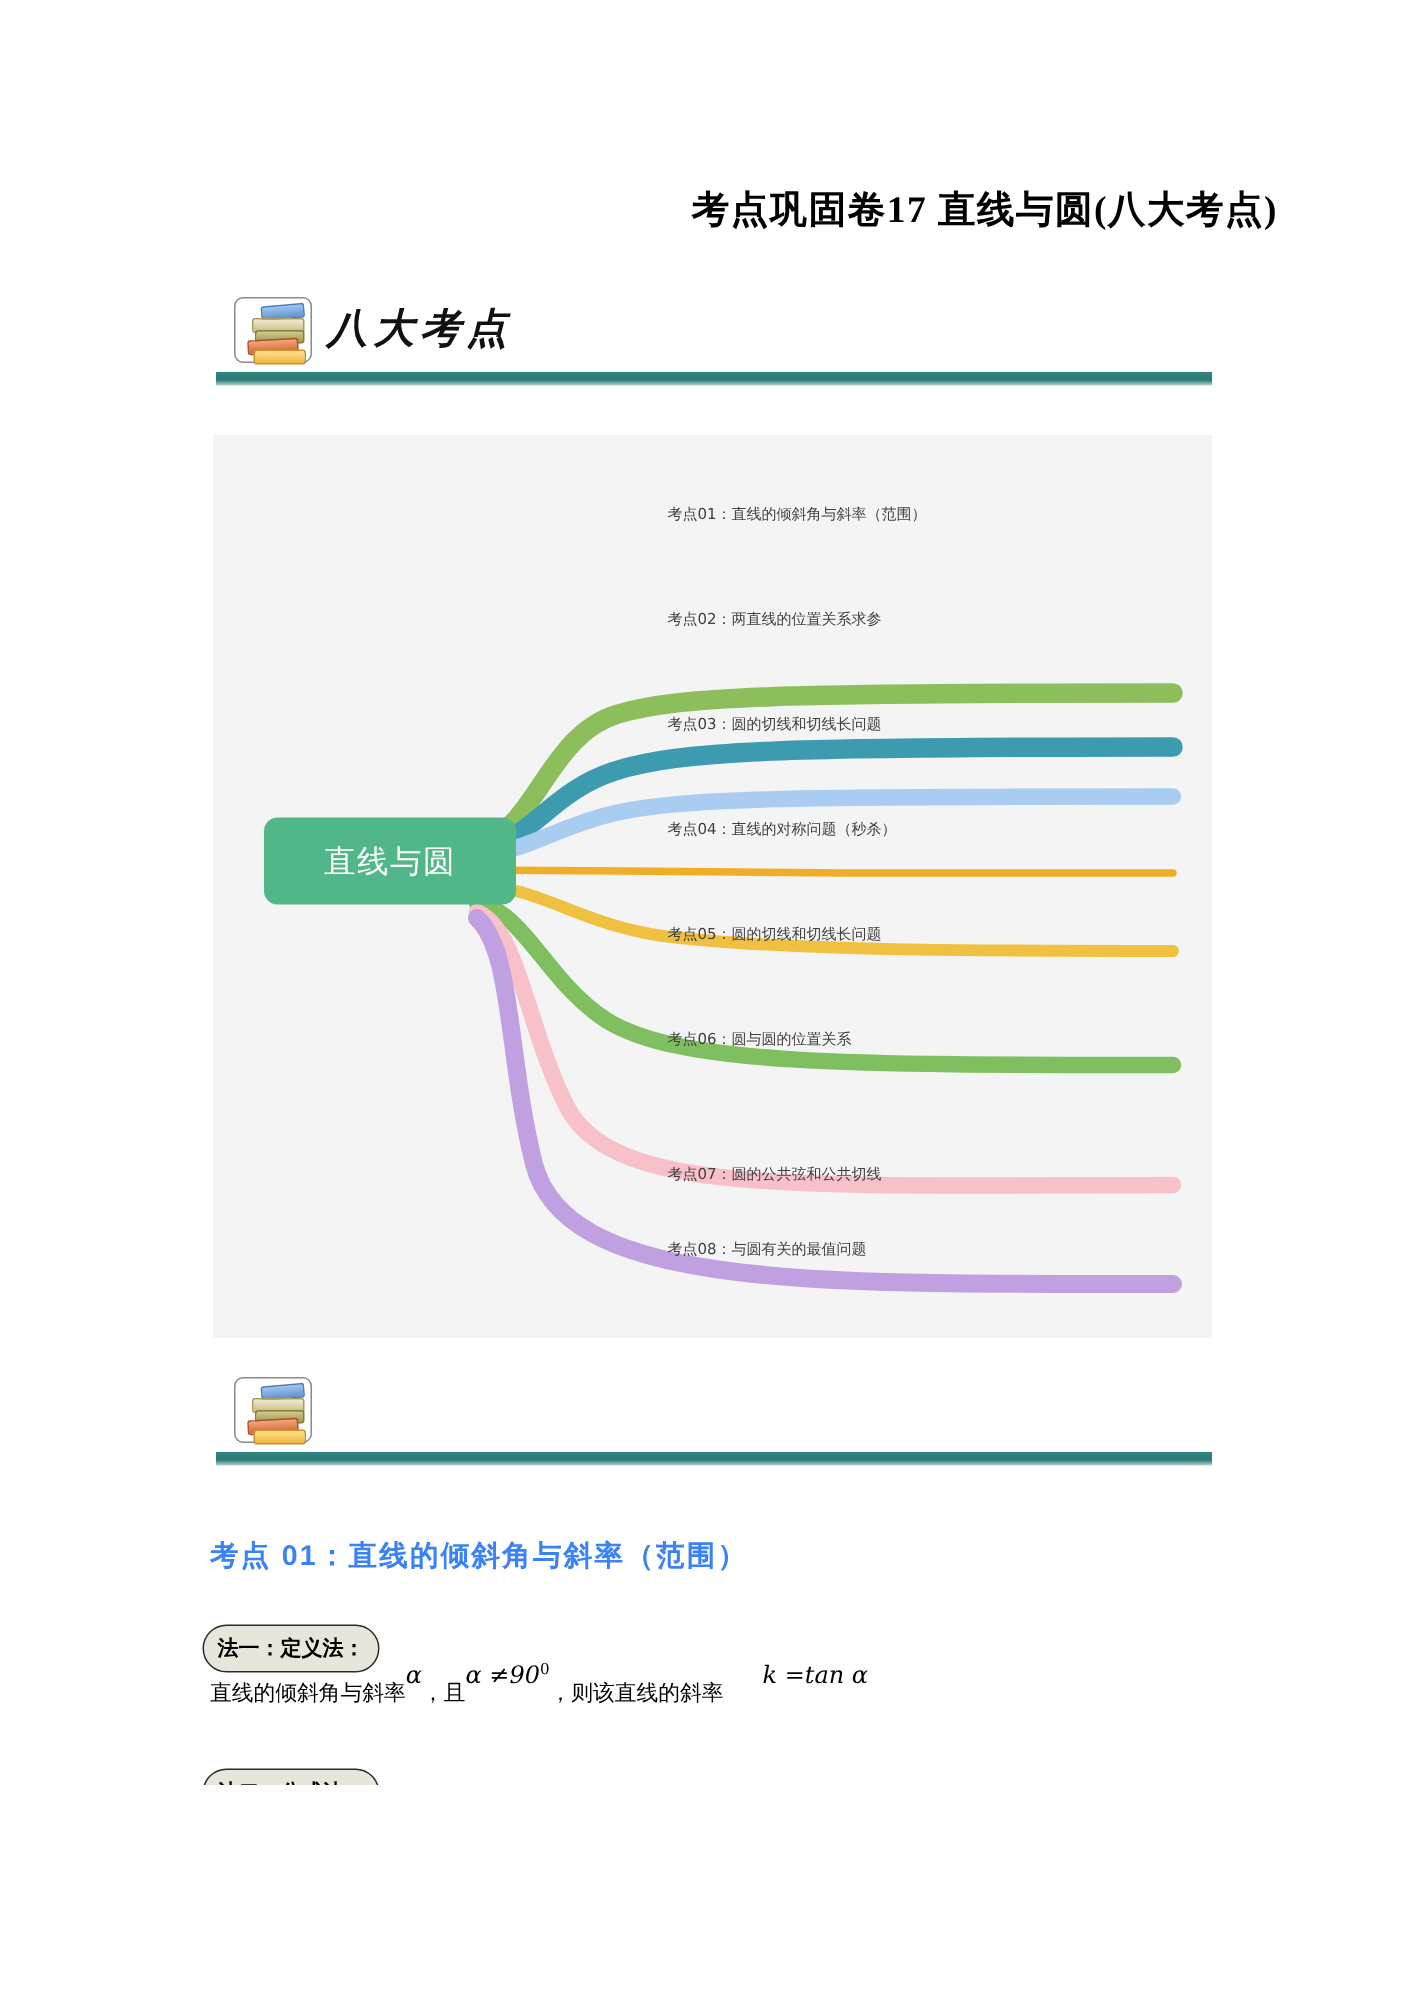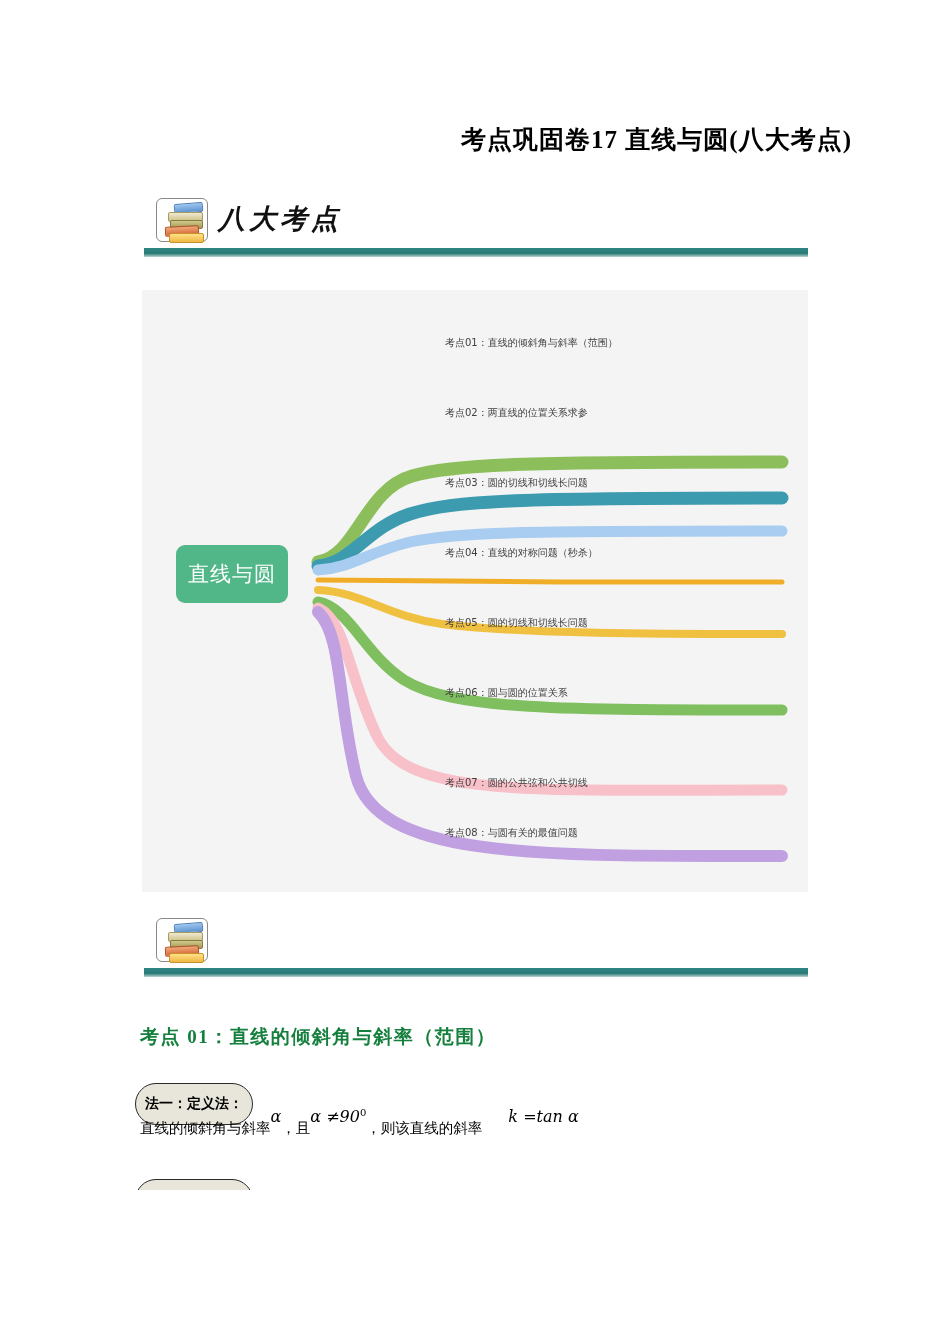--- a/index.html
+++ b/index.html
@@ -118,21 +118,21 @@
     position: absolute;
     left: 0;
     top: 0;
     width: 666px;
     height: 602px;
   }
   .central-node {
     position: absolute;
     left: 34px;
     top: 255px;
-    width: 112px;
+    width: 168px;
     height: 58px;
     background: #52b788;
     border-radius: 9px;
     display: flex;
     align-items: center;
     justify-content: center;
     color: #ffffff;
     font-family: "DejaVu Sans", "Liberation Sans", sans-serif;
     font-size: 21px;
     letter-spacing: 1px;
@@ -143,34 +143,34 @@
     font-size: 10px;
     color: #3f3f3f;
     white-space: nowrap;
   }
 
   
   .topic-head {
     position: absolute;
     left: 140px;
     top: 1024px;
-    font-family: Liberation Serif, serif;
+    font-family: Liberation Sans, sans-serif;
     font-weight: bold;
     font-size: 19px;
     letter-spacing: 1.5px;
-    color: #15803d;
+    color: #3b82f6;
     white-space: nowrap;
   }
 
   .pill {
     position: absolute;
     background: #e8e6da;
     border: 1.3px solid #2b2b2b;
     border-radius: 999px;
-    height: 42px;
+    height: 32px;
     display: flex;
     align-items: center;
     justify-content: center;
     padding: 0 9px;
     font-family: "DejaVu Sans", "Liberation Sans", sans-serif;
     font-weight: bold;
     font-size: 14px;
     color: #000;
     white-space: nowrap;
     box-sizing: border-box;

